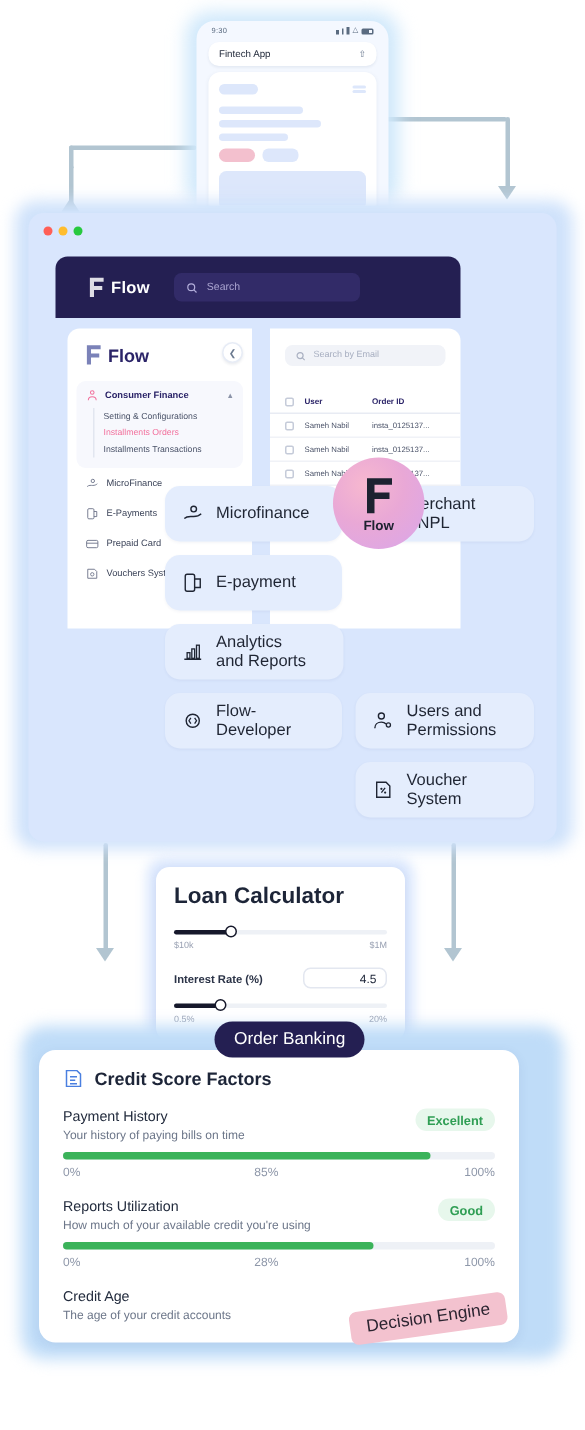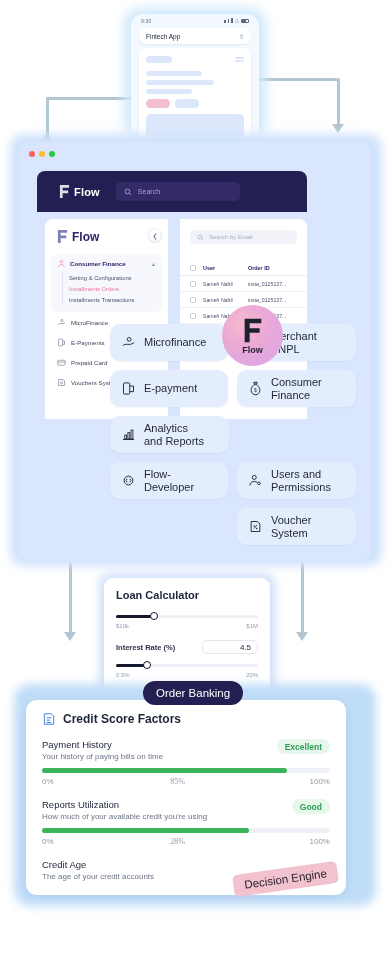--- a/index.html
+++ b/index.html
@@ -164,21 +164,21 @@
   
   .calc-glow {
     position: absolute; left: 98px; top: 572px; width: 178px; height: 122px;
     border-radius: 12px; background: #d9e6fd; filter: blur(4px);
   }
   .calc {
     position: absolute; left: 104px; top: 578px; width: 166px; height: 116px;
     background: #fff; border-radius: 9px; padding: 11px 12px; overflow: hidden;
     box-shadow: 0 2px 6px rgba(40,60,110,.07);
   }
-  .calc-title { font-size: 11px; color: #1d2538; font-weight: bold; }
+  .calc-title { font-size: 15px; color: #1d2538; font-weight: bold; }
   .field { margin-top: 11px; }
   .field-top { display: flex; align-items: center; justify-content: space-between; }
   .field-label { font-size: 7.5px; color: #2b3347; font-weight: bold; }
   .field-val {
     width: 56px; height: 14px; border: 1px solid #e3e7f0; border-radius: 5px;
     font-size: 8px; color: #1d2538; text-align: right;
     display: flex; align-items: center; justify-content: flex-end; padding-right: 6px;
   }
   .slider { position: relative; margin-top: 7px; height: 8px; }
   .track { position: absolute; top: 3px; left: 0; right: 0; height: 3px; background: #eef1f6; border-radius: 2px; }
@@ -219,21 +219,21 @@
   .factor-name { font-size: 9.5px; font-weight: normal; color: #222b3d; }
   .factor-desc { font-size: 8px; color: #6c7689; margin-top: 2px; }
   .pill {
     font-size: 8.5px; font-weight: bold; padding: 2.5px 8px;
     border-radius: 9px; white-space: nowrap;
   }
   .pill-green { color: #2f9e54; background: #e7f7ec; }
   .bar-track { margin-top: 7px; height: 5px; background: #eef1f6; border-radius: 3px; position: relative; }
   .bar-fill { position: absolute; left: 0; top: 0; height: 5px; background: #3bb35a; border-radius: 3px; }
   .scale { display: flex; justify-content: space-between; margin-top: 4px; font-size: 8px; color: #8e97a9; }
-  .scale .mid { margin-left: -8px; font-family: Liberation Serif, serif; }
+  .scale .mid { margin-left: -8px; }
 </style>
 </head>
 <body>
 
 <div id="stage">
 
   <div class="conn" style="left:46px; top:110px; width:3px; height:30px; border-radius:2px;"></div>
   <div class="conn" style="left:46px; top:97px; width:85px; height:3px; border-radius:2px;"></div>
   <div class="conn" style="left:46px; top:97px; width:3px; height:16px; border-radius:2px;"></div>
   <div class="arrowhead arrow-up" style="left:41px; top:132px;"></div>
@@ -416,29 +416,20 @@
       </div>
     </div>
     <div class="card-row">
       <div class="fcard w1">
         <svg class="ic-md" viewBox="0 0 24 24">
           <rect x="4" y="3" width="10" height="18" rx="2" fill="none" stroke="#1f2533" stroke-width="1.5"></rect>
           <path d="M14 8h6v9h-6" fill="none" stroke="#1f2533" stroke-width="1.5"></path>
         </svg>
         <span class="fcard-label">E-payment</span>
       </div>
-      <div class="fcard w2">
-        <svg class="ic-md" viewBox="0 0 24 24">
-          <path d="M9 2h6l-1.5 3h-3z" fill="none" stroke="#1f2533" stroke-width="1.5"></path>
-          <path d="M12 5c5 2 7 6 7 10a6 6 0 0 1-14 0c0-4 2-8 7-10z" fill="none" stroke="#1f2533" stroke-width="1.5"></path>
-          <text x="12" y="18" font-size="8" text-anchor="middle" fill="#1f2533">$</text>
-        </svg>
-        <span class="fcard-label">Consumer
-Finance</span>
-      </div>
     </div>
     <div class="card-row">
       <div class="fcard w2">
         <svg class="ic-md" viewBox="0 0 24 24">
           <path d="M3 20h18" stroke="#1f2533" stroke-width="1.5"></path>
           <rect x="6" y="13" width="3" height="6" fill="none" stroke="#1f2533" stroke-width="1.4"></rect>
           <rect x="11" y="9" width="3" height="10" fill="none" stroke="#1f2533" stroke-width="1.4"></rect>
           <rect x="16" y="5" width="3" height="14" fill="none" stroke="#1f2533" stroke-width="1.4"></rect>
         </svg>
         <span class="fcard-label">Analytics

